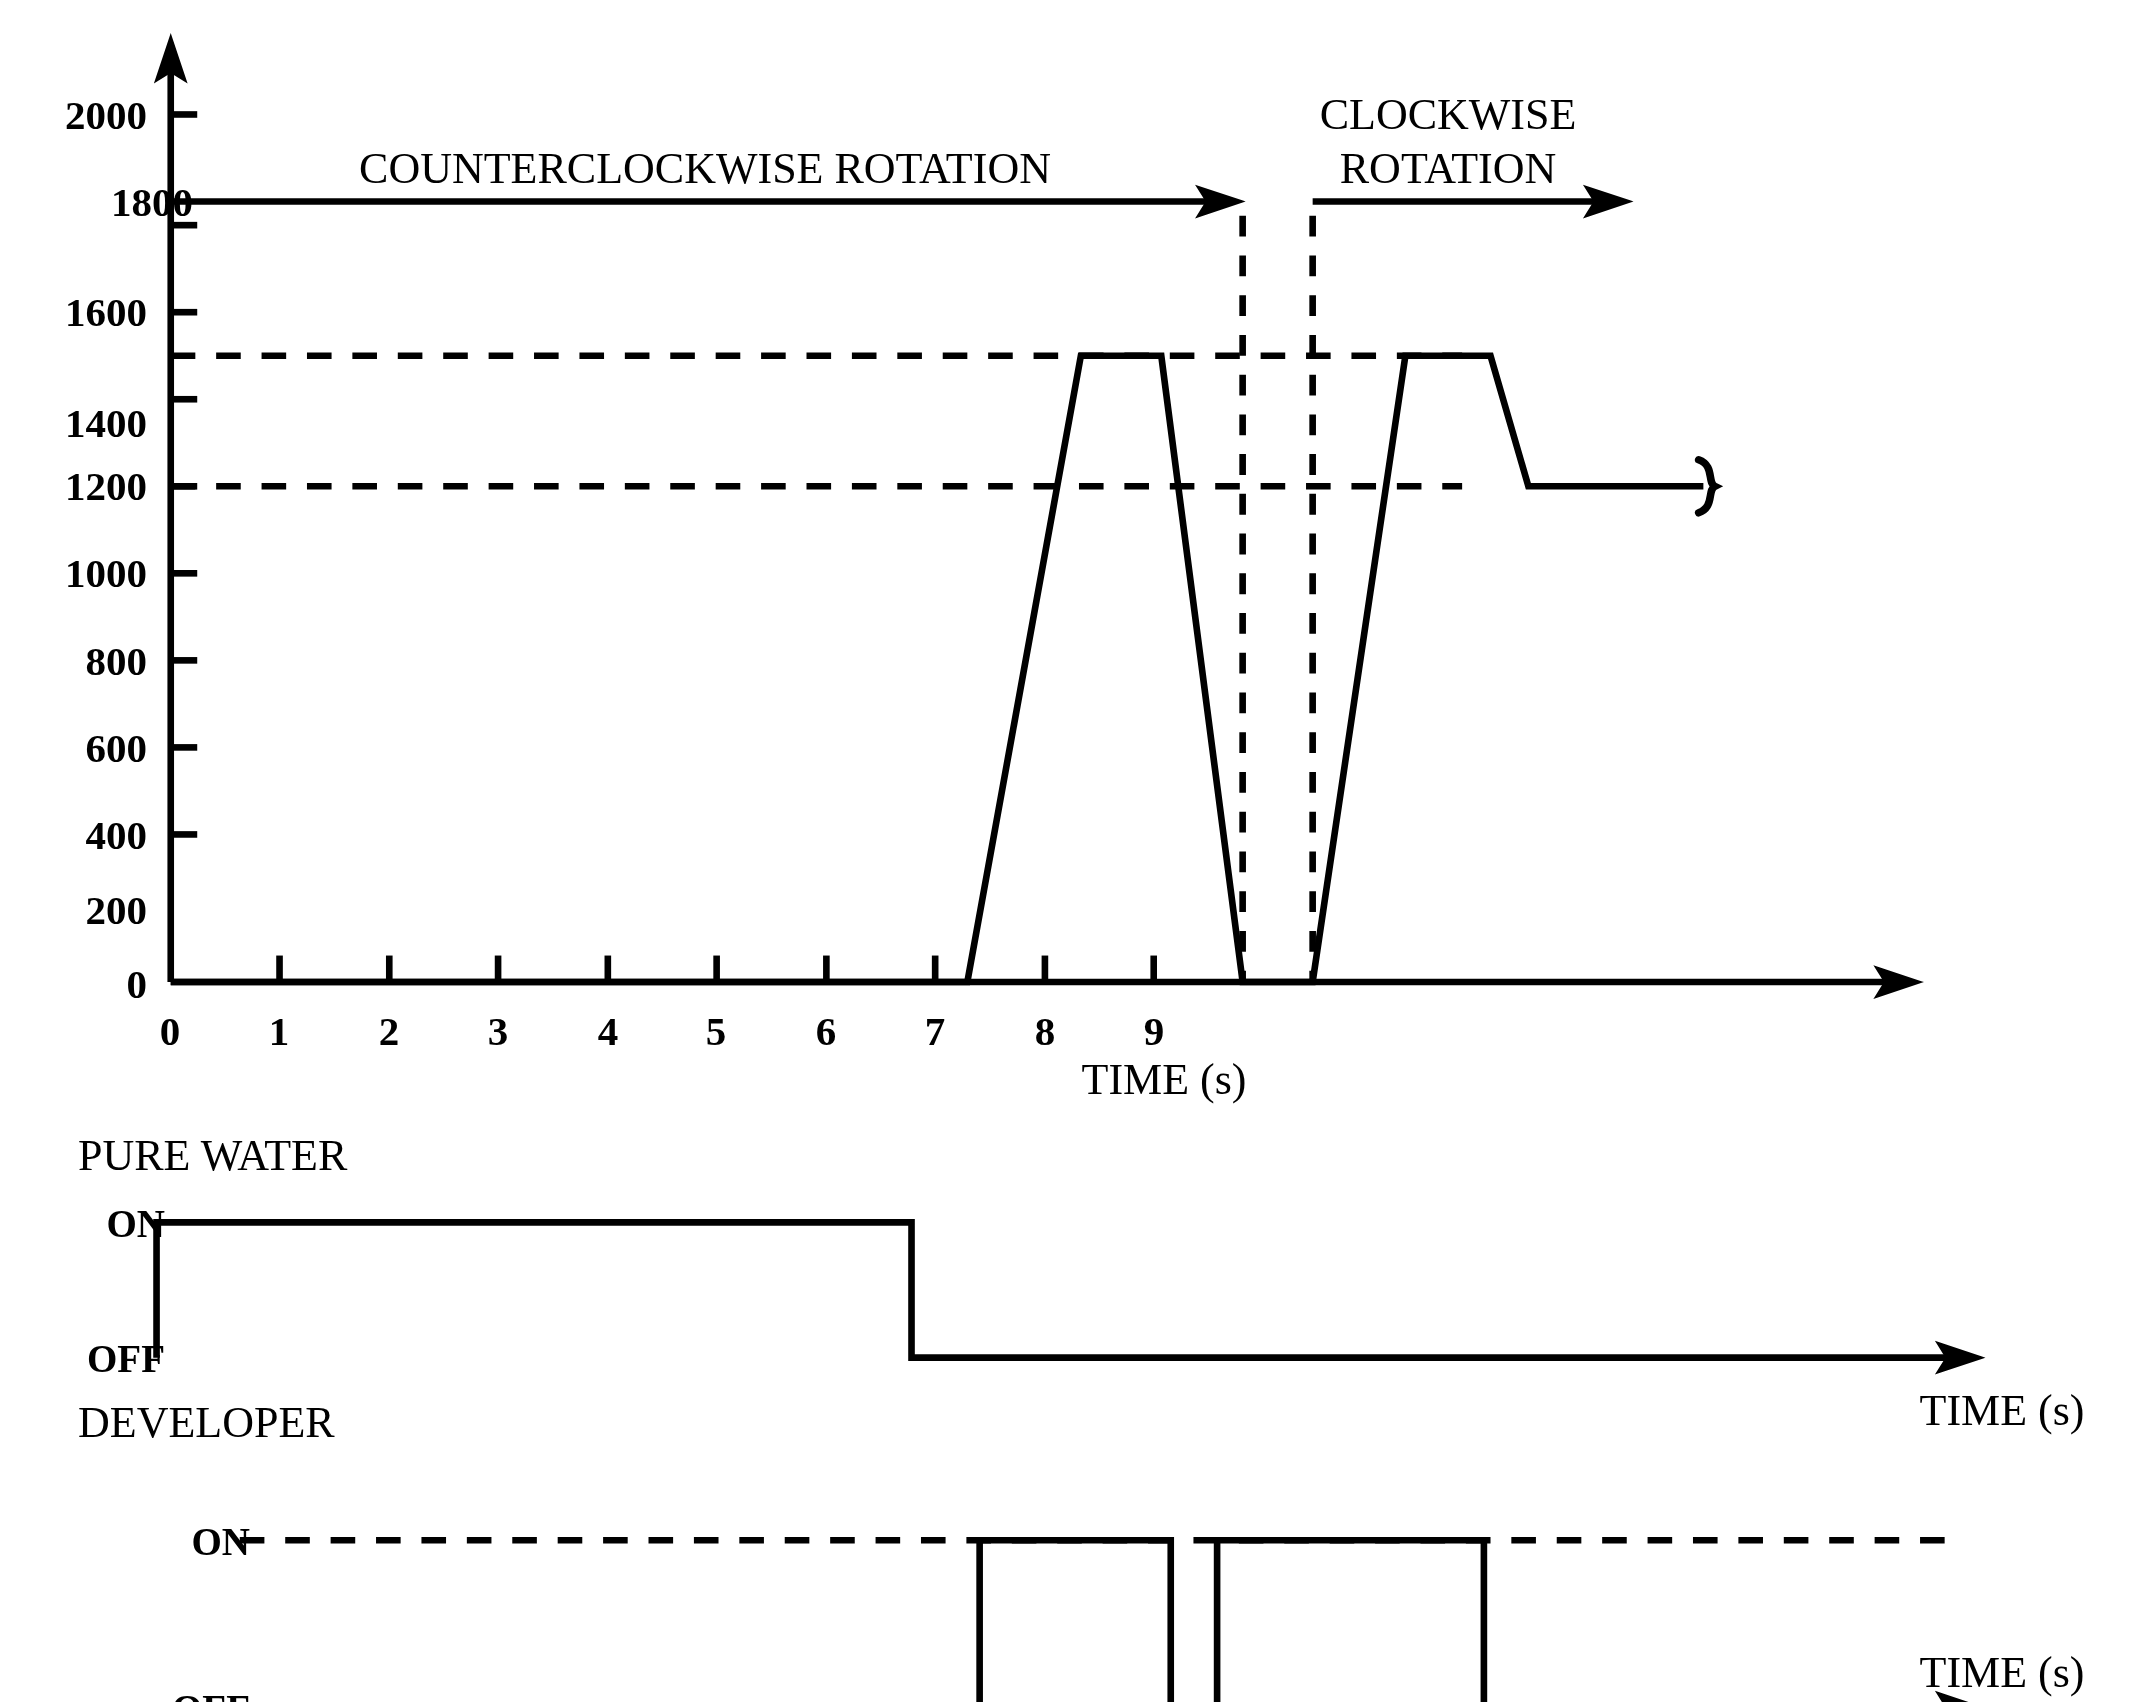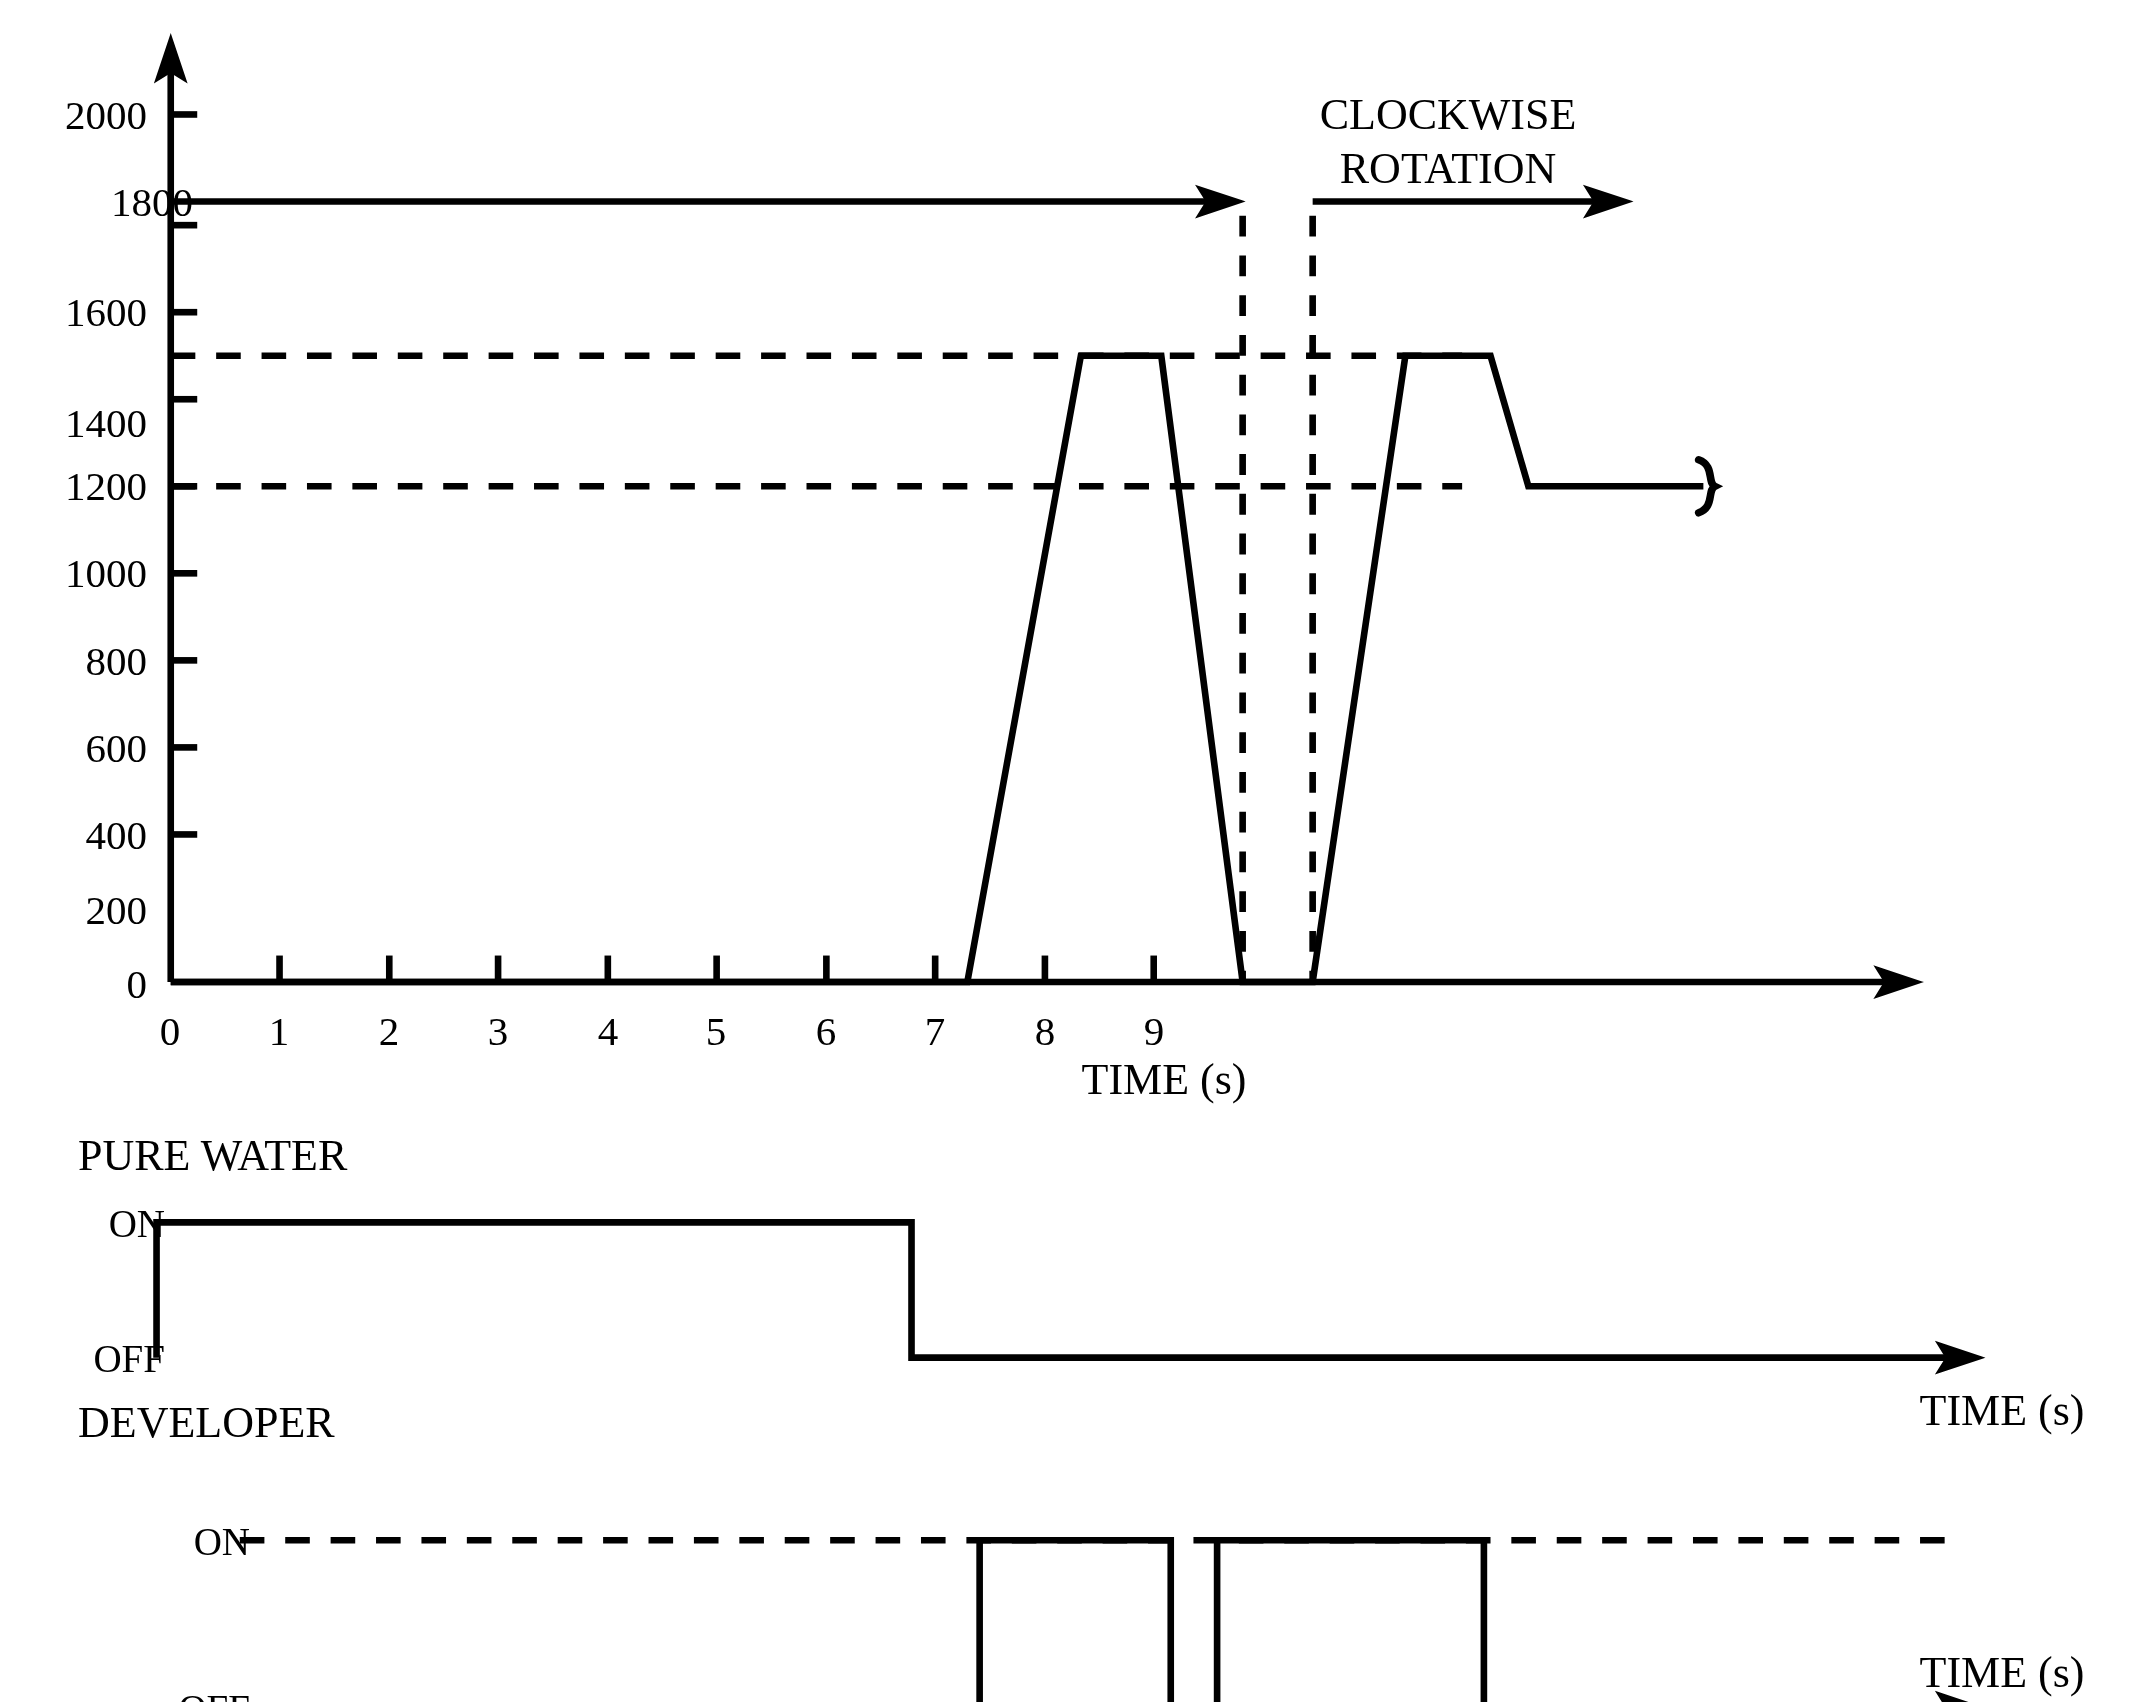--- a/index.html
+++ b/index.html
@@ -38,20 +38,21 @@
 
   .lbl {
     position: absolute;
     white-space: nowrap;
     font-family: Liberation Serif, serif;
     color: #000;
     line-height: 1;
   }
   .lbl-serif {
     font-family: "Liberation Serif", serif;
+    font-weight: bold;
   }
   .ytick-label {
     font-size: 41px;
     text-align: right;
     transform: translateY(-50%);
   }
   .xtick-label {
     font-size: 41px;
     text-align: center;
     transform: translateX(-50%);
@@ -196,20 +197,21 @@
   <div class="lbl xtick-label lbl-serif" style="left:279px;  top:1011px;">1</div>
   <div class="lbl xtick-label lbl-serif" style="left:389px;  top:1011px;">2</div>
   <div class="lbl xtick-label lbl-serif" style="left:498px;  top:1011px;">3</div>
   <div class="lbl xtick-label lbl-serif" style="left:608px;  top:1011px;">4</div>
   <div class="lbl xtick-label lbl-serif" style="left:716px;  top:1011px;">5</div>
   <div class="lbl xtick-label lbl-serif" style="left:826px;  top:1011px;">6</div>
   <div class="lbl xtick-label lbl-serif" style="left:935px;  top:1011px;">7</div>
   <div class="lbl xtick-label lbl-serif" style="left:1045px; top:1011px;">8</div>
   <div class="lbl xtick-label lbl-serif" style="left:1154px; top:1011px;">9</div>
 
+  <div class="lbl rot-label" style="left:705px; top:147px;">COUNTERCLOCKWISE ROTATION</div>
 
   <div class="lbl rot-label two-line" style="left:1448px; top:90px;">CLOCKWISE</div>
   <div class="lbl rot-label two-line" style="left:1448px; top:144px;">ROTATION</div>
 
   <div class="lbl axis-title" style="left:1164px; top:1058px;">TIME (s)</div>
 
   <div class="lbl sig-name" style="left:78px; top:1134px;">PURE WATER</div>
   <div class="lbl state-label lbl-serif" style="left:0; top:1223px; width:147px;">ON</div>
   <div class="lbl state-label lbl-serif" style="left:0; top:1358px; width:147px;">OFF</div>
   <div class="lbl axis-title" style="left:2002px; top:1389px;">TIME (s)</div>

